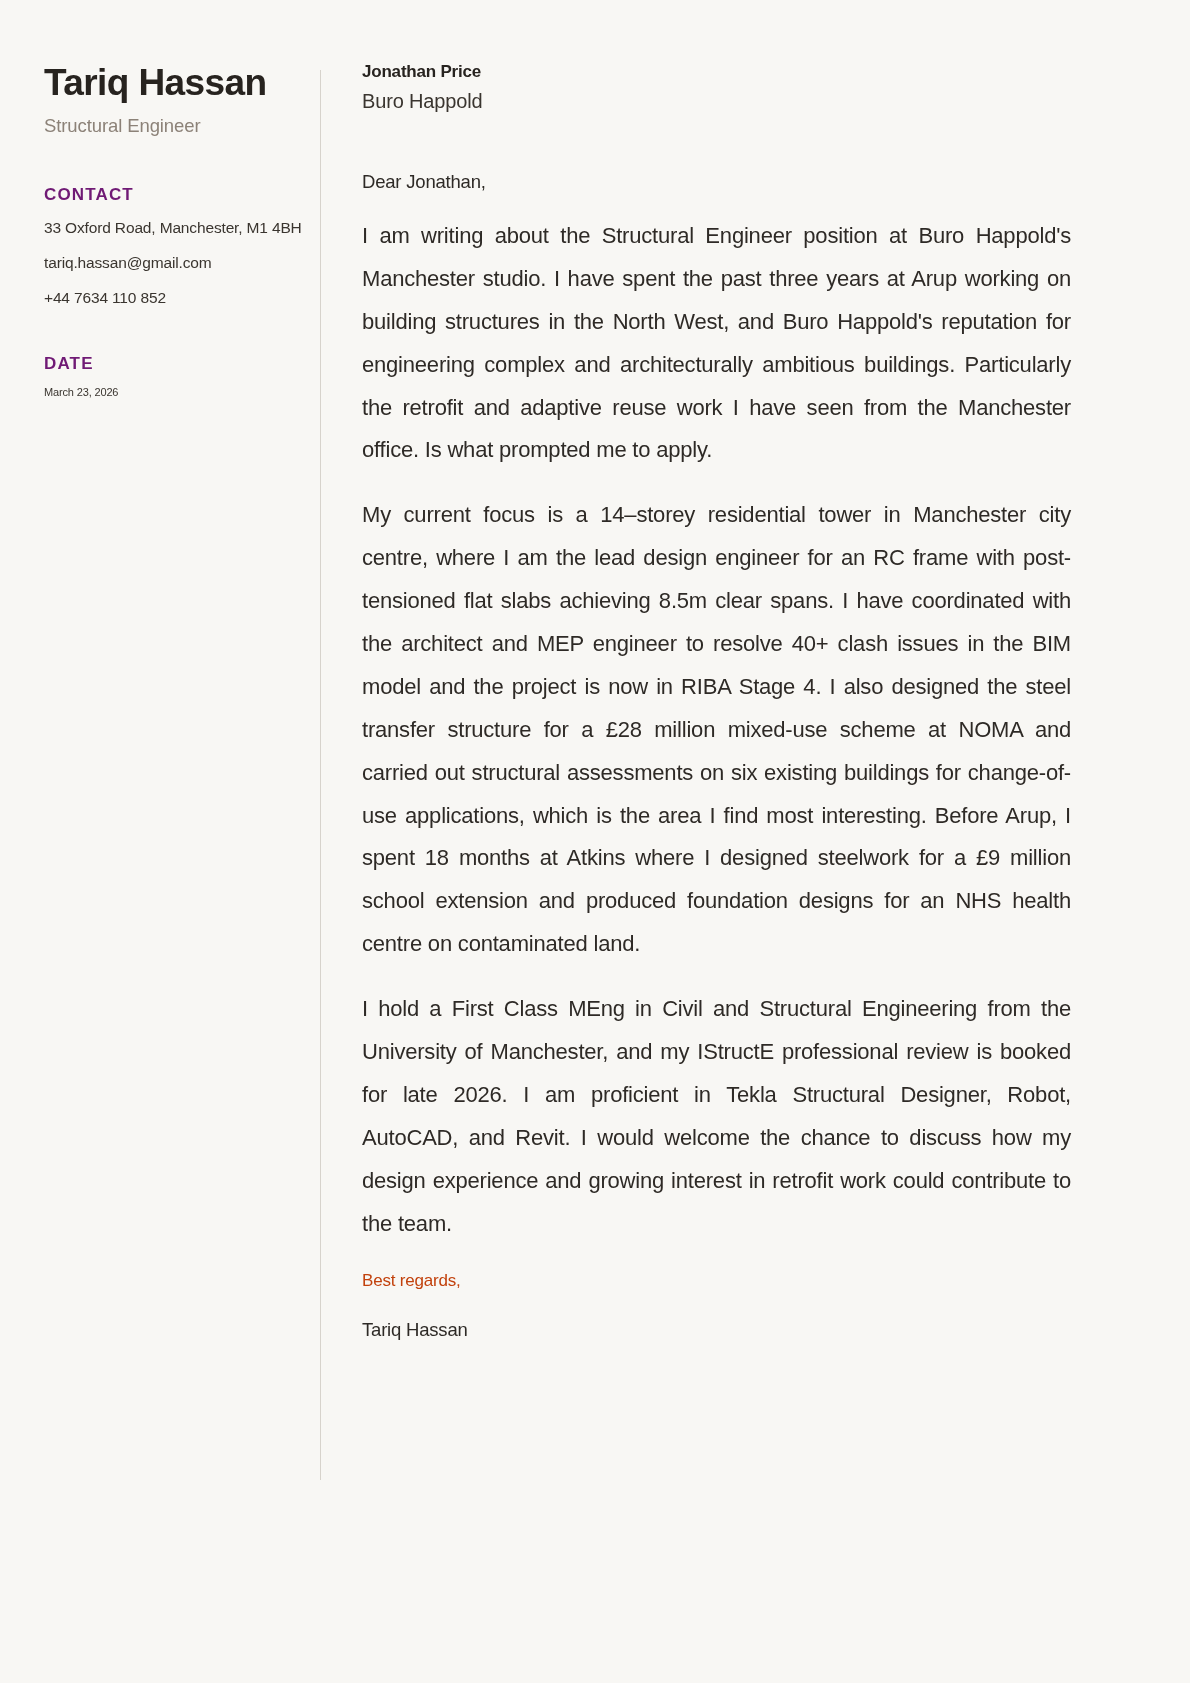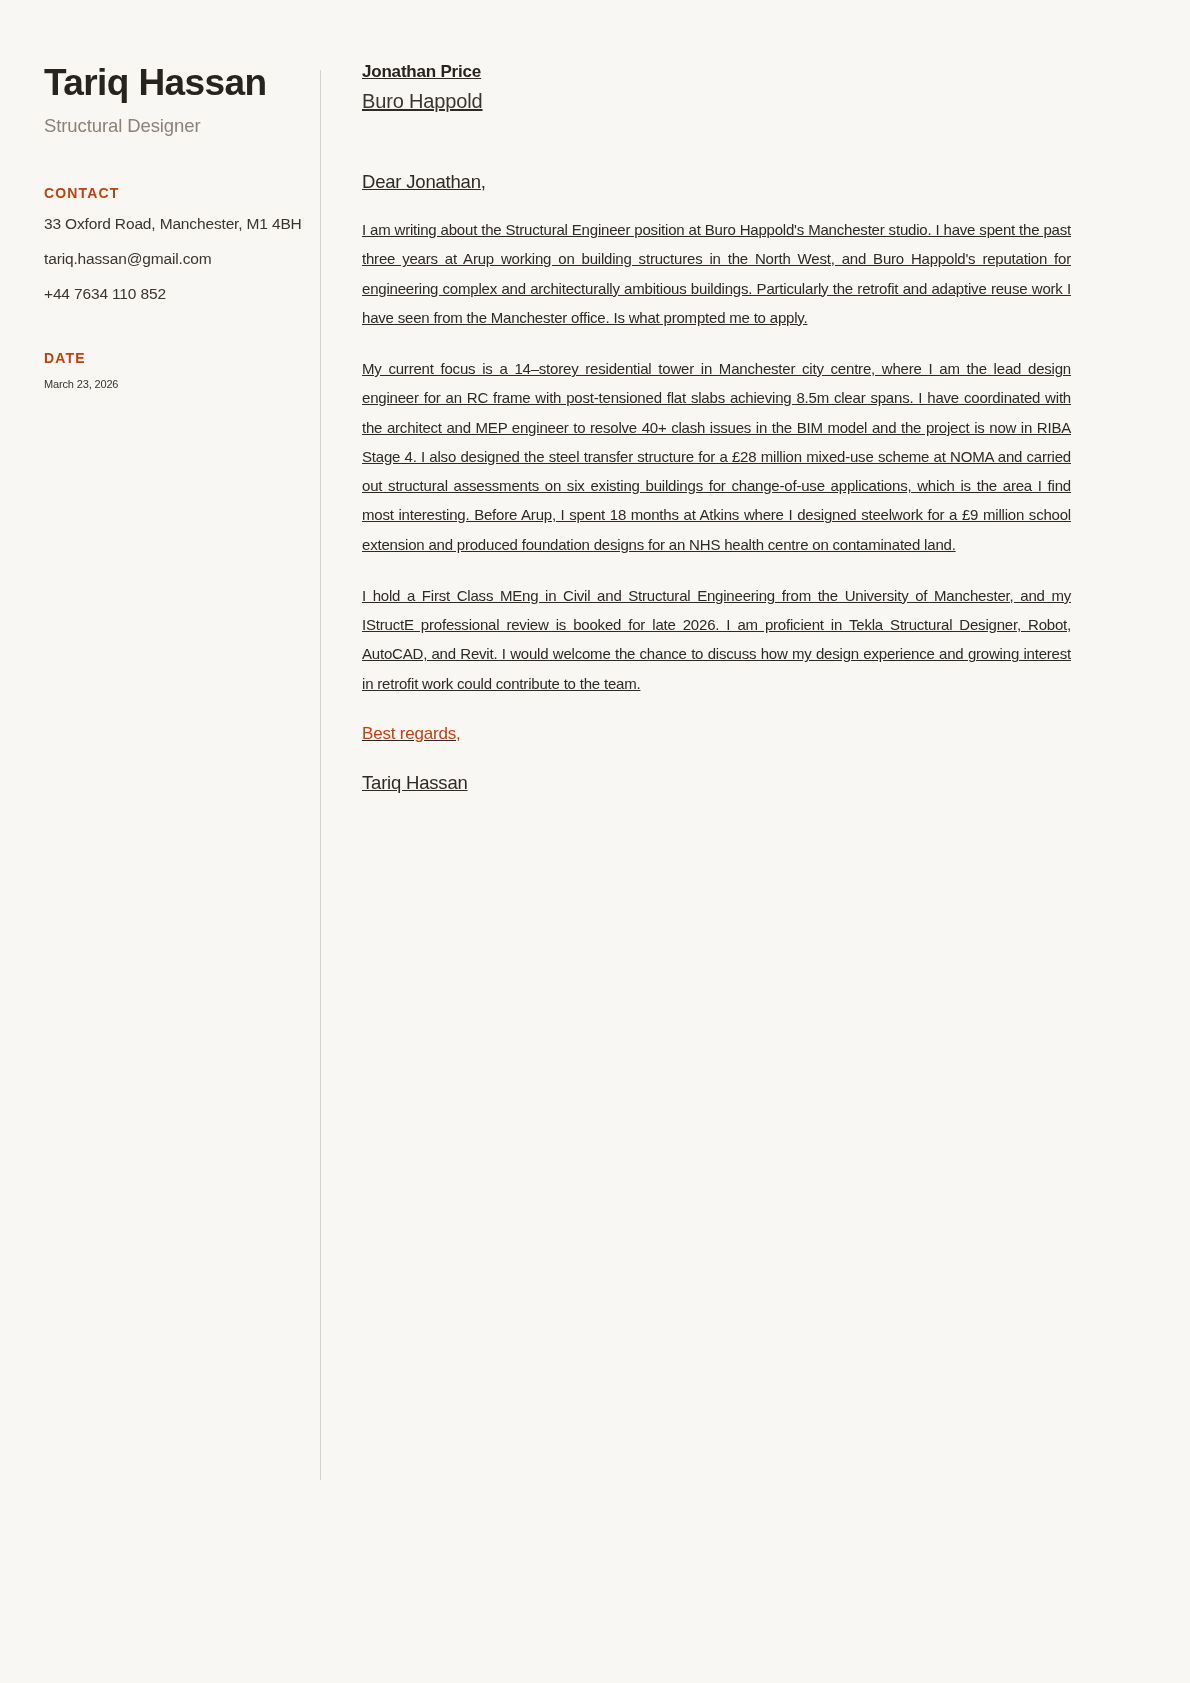--- a/index.html
+++ b/index.html
@@ -44,24 +44,24 @@
     margin: 0 0 10px 0;
   }
   .role {
     font-size: 18.5px;
     font-weight: normal;
     color: #8c8278;
     letter-spacing: -0.1px;
     margin: 0 0 48px 0;
   }
   .section-label {
-    font-size: 14px;
+    font-size: 17px;
     font-weight: bold;
     letter-spacing: 1.15px;
-    color: #c2410c;
+    color: #701a75;
     margin: 0 0 12px 0;
   }
   .contact-line {
     font-size: 15.5px;
     line-height: 1.45;
     color: #3a352f;
     margin: 0 0 13px 0;
     letter-spacing: -0.15px;
   }
   .contact-line:last-child { margin-bottom: 0; }
@@ -81,21 +81,20 @@
     margin-top: 8px;
     height: 1410px;
   }
 
   
   .main {
     flex: 1 1 auto;
     padding-left: 41px;
     padding-right: 115px;
     box-sizing: border-box;
-    text-decoration: underline;
   }
   .recipient-name {
     font-size: 17px;
     font-weight: bold;
     color: #27231f;
     margin: 0 0 8px 0;
     letter-spacing: -0.2px;
   }
   .recipient-company {
     font-size: 20px;
@@ -103,21 +102,21 @@
     margin: 0 0 0 0;
     letter-spacing: -0.15px;
   }
   .salutation {
     font-size: 18.5px;
     color: #2e2a26;
     margin: 58px 0 0 0;
     letter-spacing: -0.2px;
   }
   .para {
-    font-size: 15px;
+    font-size: 22px;
     line-height: 1.95;
     color: #2e2a26;
     text-align: justify;
     margin: 22px 4px 0 0;
     letter-spacing: -0.2px;
   }
   .closing {
     font-size: 17px;
     color: #c2410c;
     margin: 26px 0 8px 0;
@@ -131,21 +130,21 @@
   }
 </style>
 </head>
 <body>
 
 <div class="page">
   <div class="layout">
 
     <aside class="sidebar">
       <h1 class="name">Tariq Hassan</h1>
-      <p class="role">Structural Designer</p>
+      <p class="role">Structural Engineer</p>
 
       <div>
         <p class="section-label">CONTACT</p>
         <p class="contact-line">33 Oxford Road, Manchester, M1 4BH</p>
         <p class="contact-line">tariq.hassan@gmail.com</p>
         <p class="contact-line">+44 7634 110 852</p>
       </div>
 
       <div class="block-gap"></div>
 

